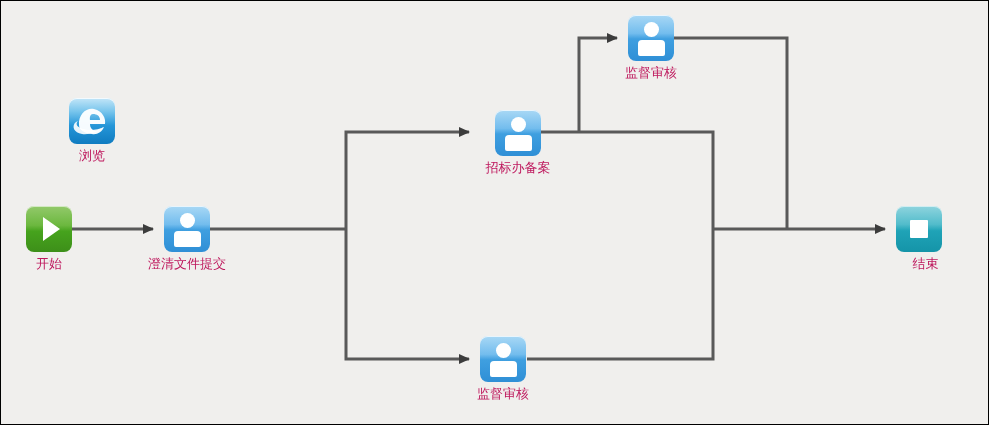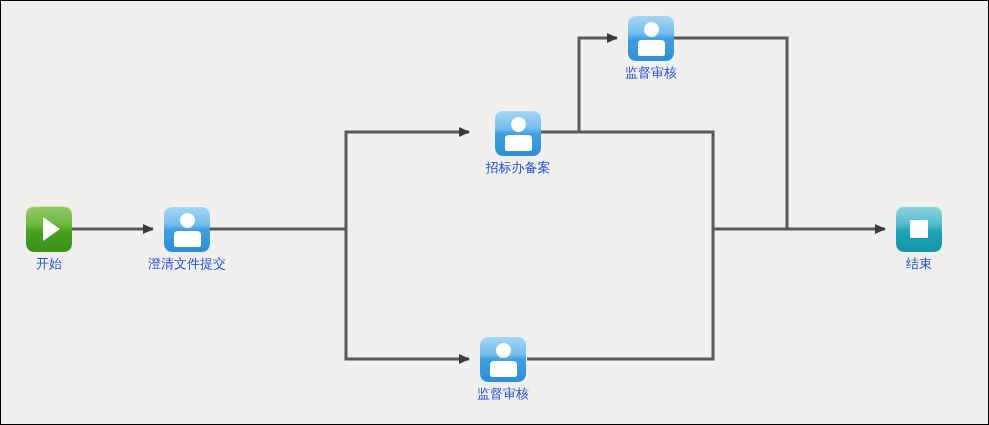--- a/index.html
+++ b/index.html
@@ -97,21 +97,21 @@
   }
   .glyph-browse svg { position: absolute; left: 0; top: 0; }
   .node-label {
     position: absolute;
     top: 50px;
     left: 50%;
     transform: translateX(-50%);
     white-space: nowrap;
     font-size: 13px;
     line-height: 16px;
-    color: #1d4ed8;
+    color: #be185d;
   }
 </style>
 </head>
 <body>
 
 <div id="canvas">
 
   <svg class="edges" viewBox="0 0 989 425" width="989" height="425">
     <defs>
       <marker id="arrow" markerWidth="11" markerHeight="10" refX="10" refY="5" orient="auto" markerUnits="userSpaceOnUse">
@@ -133,20 +133,31 @@
       <path d="M526,131 L712,131 L712,228"></path>
 
       <path d="M673,37 L786,37 L786,228"></path>
 
       <path d="M526,358 L712,358 L712,228"></path>
 
       <path d="M712,228 L884,228" marker-end="url(#arrow)"></path>
     </g>
   </svg>
 
+  <div class="node" style="left:68px; top:97px;">
+    <div class="glyph glyph-browse">
+      <svg width="46" height="46" viewBox="0 0 46 46">
+        <path d="M10 27 C9 16 18 9 25 11 C34 13 37 21 36 26 L21 26 C21 31 25 34 29 32 L35 29
+                 C33 34 28 37 23 36 C15 35 10 32 10 27 Z M24 16 C20 16 21 22 21 22 L31 22
+                 C31 18 28 16 24 16 Z" fill="#ffffff" opacity="0.96"></path>
+        <path d="M7 24 C2 28 5 35 13 36 C20 37 29 34 35 29 C29 32 20 33 14 31 C8 29 6 26 9 23 Z" fill="#ffffff" opacity="0.9"></path>
+      </svg>
+    </div>
+    <div class="node-label">浏览</div>
+  </div>
 
   <div class="node" style="left:163px; top:205px;">
     <div class="glyph glyph-user">
       <div class="head"></div>
       <div class="body"></div>
     </div>
     <div class="node-label">澄清文件提交</div>
   </div>
 
   <div class="node" style="left:25px; top:205px;">
@@ -173,20 +184,20 @@
   </div>
 
   <div class="node" style="left:479px; top:335px;">
     <div class="glyph glyph-user">
       <div class="head"></div>
       <div class="body"></div>
     </div>
     <div class="node-label">监督审核</div>
   </div>
 
-  <div class="node" style="left:895px; top:205px;">
+  <div class="node" style="left:895px; top:205px;padding-left:13px;">
     <div class="glyph glyph-end">
       <div class="sq"></div>
     </div>
     <div class="node-label">结束</div>
   </div>
 
 </div>
 
 </body></html>

